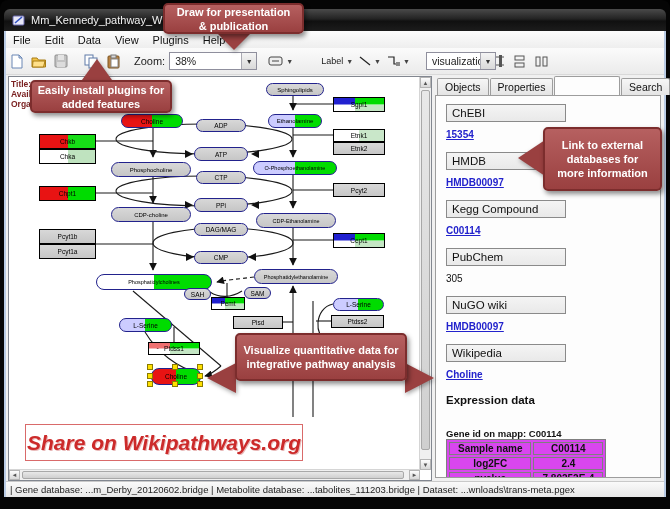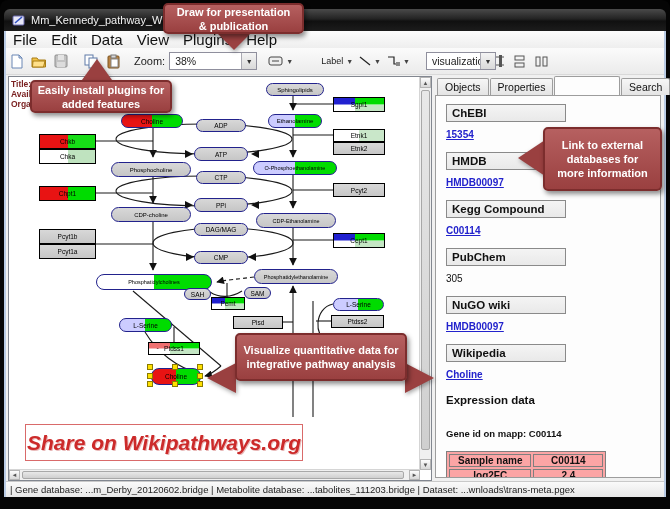--- a/index.html
+++ b/index.html
@@ -4,21 +4,21 @@
 <style>
   html,body{margin:0;padding:0;background:#000;}
   *{box-sizing:border-box;font-family:"Liberation Sans",sans-serif;}
   #stage{position:relative;width:670px;height:509px;background:#050505;overflow:hidden;border-radius:8px 8px 0 0;}
   
   #titlebar{position:absolute;left:4px;top:9px;width:662px;height:22px;
     background:linear-gradient(#4a4a4a,#232323 45%,#101010 55%,#1c1c1c);
     border-radius:6px 6px 0 0;display:flex;align-items:center;padding-left:8px;color:#f2f2f2;font-size:11px;}
   #titlebar .app-ico{width:13px;height:13px;margin-right:6px;flex:0 0 auto;}
   #client{position:absolute;left:4px;top:31px;width:662px;height:466px;background:#f0f0f0;border-left:2px solid #b9cbe4;border-right:2px solid #b9cbe4;}
-  #menubar{position:absolute;left:6px;top:31px;width:658px;height:17px;background:linear-gradient(#fdfdfd,#eeeeee);display:flex;align-items:center;font-size:15px;color:#111;}
+  #menubar{position:absolute;left:6px;top:31px;width:658px;height:17px;background:linear-gradient(#fdfdfd,#eeeeee);display:flex;align-items:center;font-size:11px;color:#111;}
   .menu-item{padding:1px 7px;cursor:default;}
   #tbar{position:absolute;left:6px;top:48px;width:658px;height:27px;background:linear-gradient(#fbfbfb,#ebebeb);border-bottom:1px solid #d9d9d9;display:flex;align-items:center;font-size:11px;color:#222;}
   .tb-ico{width:20px;height:19px;display:flex;align-items:center;justify-content:center;margin:0 1px;border-radius:2px;}
   .tb-sep{width:8px;}
   .zoom-label{margin:0 4px 0 10px;color:#222;}
   .combo{height:18px;background:#fff;border:1px solid #8f8f9d;display:flex;align-items:center;font-size:10.5px;position:relative;padding-left:5px;}
   .combo .dd{position:absolute;right:0;top:0;width:15px;height:100%;background:linear-gradient(#f4f4f4,#d9d9d9);border-left:1px solid #a9a9b2;display:flex;align-items:center;justify-content:center;font-size:7px;color:#333;}
   .dd-arrow{font-size:7px;color:#444;margin-left:3px;}
   .tb-btn{display:flex;align-items:center;padding:2px 3px;border-radius:2px;}
   
@@ -33,27 +33,27 @@
   .pnode.pill{border:1px solid #22228c;border-radius:8px;}
   .pnode.box{border:1px solid #000;}
   .handle{position:absolute;width:6px;height:6px;background:#ffe000;border:1px solid #8a7a00;z-index:5;}
   .canvas-info{position:absolute;left:2px;top:2px;font-size:8.5px;font-weight:bold;color:#7b2222;line-height:10px;}
   
   #rpanel{position:absolute;left:432px;top:76px;width:232px;height:405px;background:#f0f0f0;}
   #tabs{position:absolute;left:5px;top:2px;height:17px;display:flex;font-size:10.5px;color:#111;}
   .tab{padding:2px 7px 1px 7px;border:1px solid #9d9d9d;border-bottom:none;background:linear-gradient(#f6f6f6,#e4e4e4);margin-right:1px;border-radius:2px 2px 0 0;}
   .tab.active{background:#fdfdfd;font-weight:bold;padding-top:17px;margin-top:-2px;text-decoration:underline;}
   #panel-content{position:absolute;left:3px;top:19px;width:226px;height:383px;background:#fdfdfd;border:1px solid #9d9d9d;overflow:hidden;padding:6px 0 0 10px;}
-  .sec-header{width:120px;border:1px solid #8a8a8a;background:linear-gradient(#f4f4f4,#e9e9e9);font-weight:bold;font-size:11.5px;color:#111;padding:2px 5px;margin-top:12px;}
+  .sec-header{width:120px;border:1px solid #8a8a8a;background:linear-gradient(#f4f4f4,#e9e9e9);font-weight:normal;font-size:11.5px;color:#111;padding:2px 5px;margin-top:12px;}
   .sec-header:first-child{margin-top:2px;}
   .sec-value{margin-top:7px;font-size:10px;color:#111;}
   .sec-value.link{color:#2222cc;text-decoration:underline;font-weight:bold;}
   .exp-title{font-weight:bold;font-size:11.5px;color:#111;margin-top:14px;}
   .exp-caption{font-weight:bold;font-size:9.5px;color:#111;margin-top:22px;}
-  table.exp{border-collapse:separate;border-spacing:2px;border:1px solid #7f7f7f;margin-top:12px;background:#fca5a5;}
+  table.exp{border-collapse:separate;border-spacing:2px;border:1px solid #7f7f7f;margin-top:0;background:#d946ef;}
   table.exp td{border:1px solid #7f7f7f;font-size:10px;font-weight:bold;text-align:center;padding:0 8px;height:13px;color:#111;}
   
   #statusbar{position:absolute;left:6px;top:481px;width:658px;height:16px;background:linear-gradient(#fafafa,#e7e7e7);border-top:1px solid #c9c9c9;display:flex;align-items:center;font-size:9.5px;color:#222;padding-left:4px;white-space:nowrap;overflow:hidden;}
   
   .callout{position:absolute;background:linear-gradient(#b66060,#9a4040);border:2px solid #7c2d2d;border-radius:5px;color:#fff;font-weight:bold;font-size:11px;text-align:center;display:flex;flex-direction:column;justify-content:center;line-height:14px;box-shadow:2px 3px 5px rgba(0,0,0,.45);z-index:50;}
   .c-arrow{position:absolute;width:0;height:0;z-index:49;filter:drop-shadow(1px 2px 2px rgba(0,0,0,.35));}
   #share-banner{position:absolute;left:25px;top:424px;width:278px;height:37px;background:#fff;border:1px solid #d96a6a;display:flex;align-items:center;justify-content:center;z-index:40;
     font-size:21px;font-weight:bold;font-style:italic;color:#cc2a2a;text-shadow:1px 1px 0 #e9b9b9;}
 </style>
 </head>

